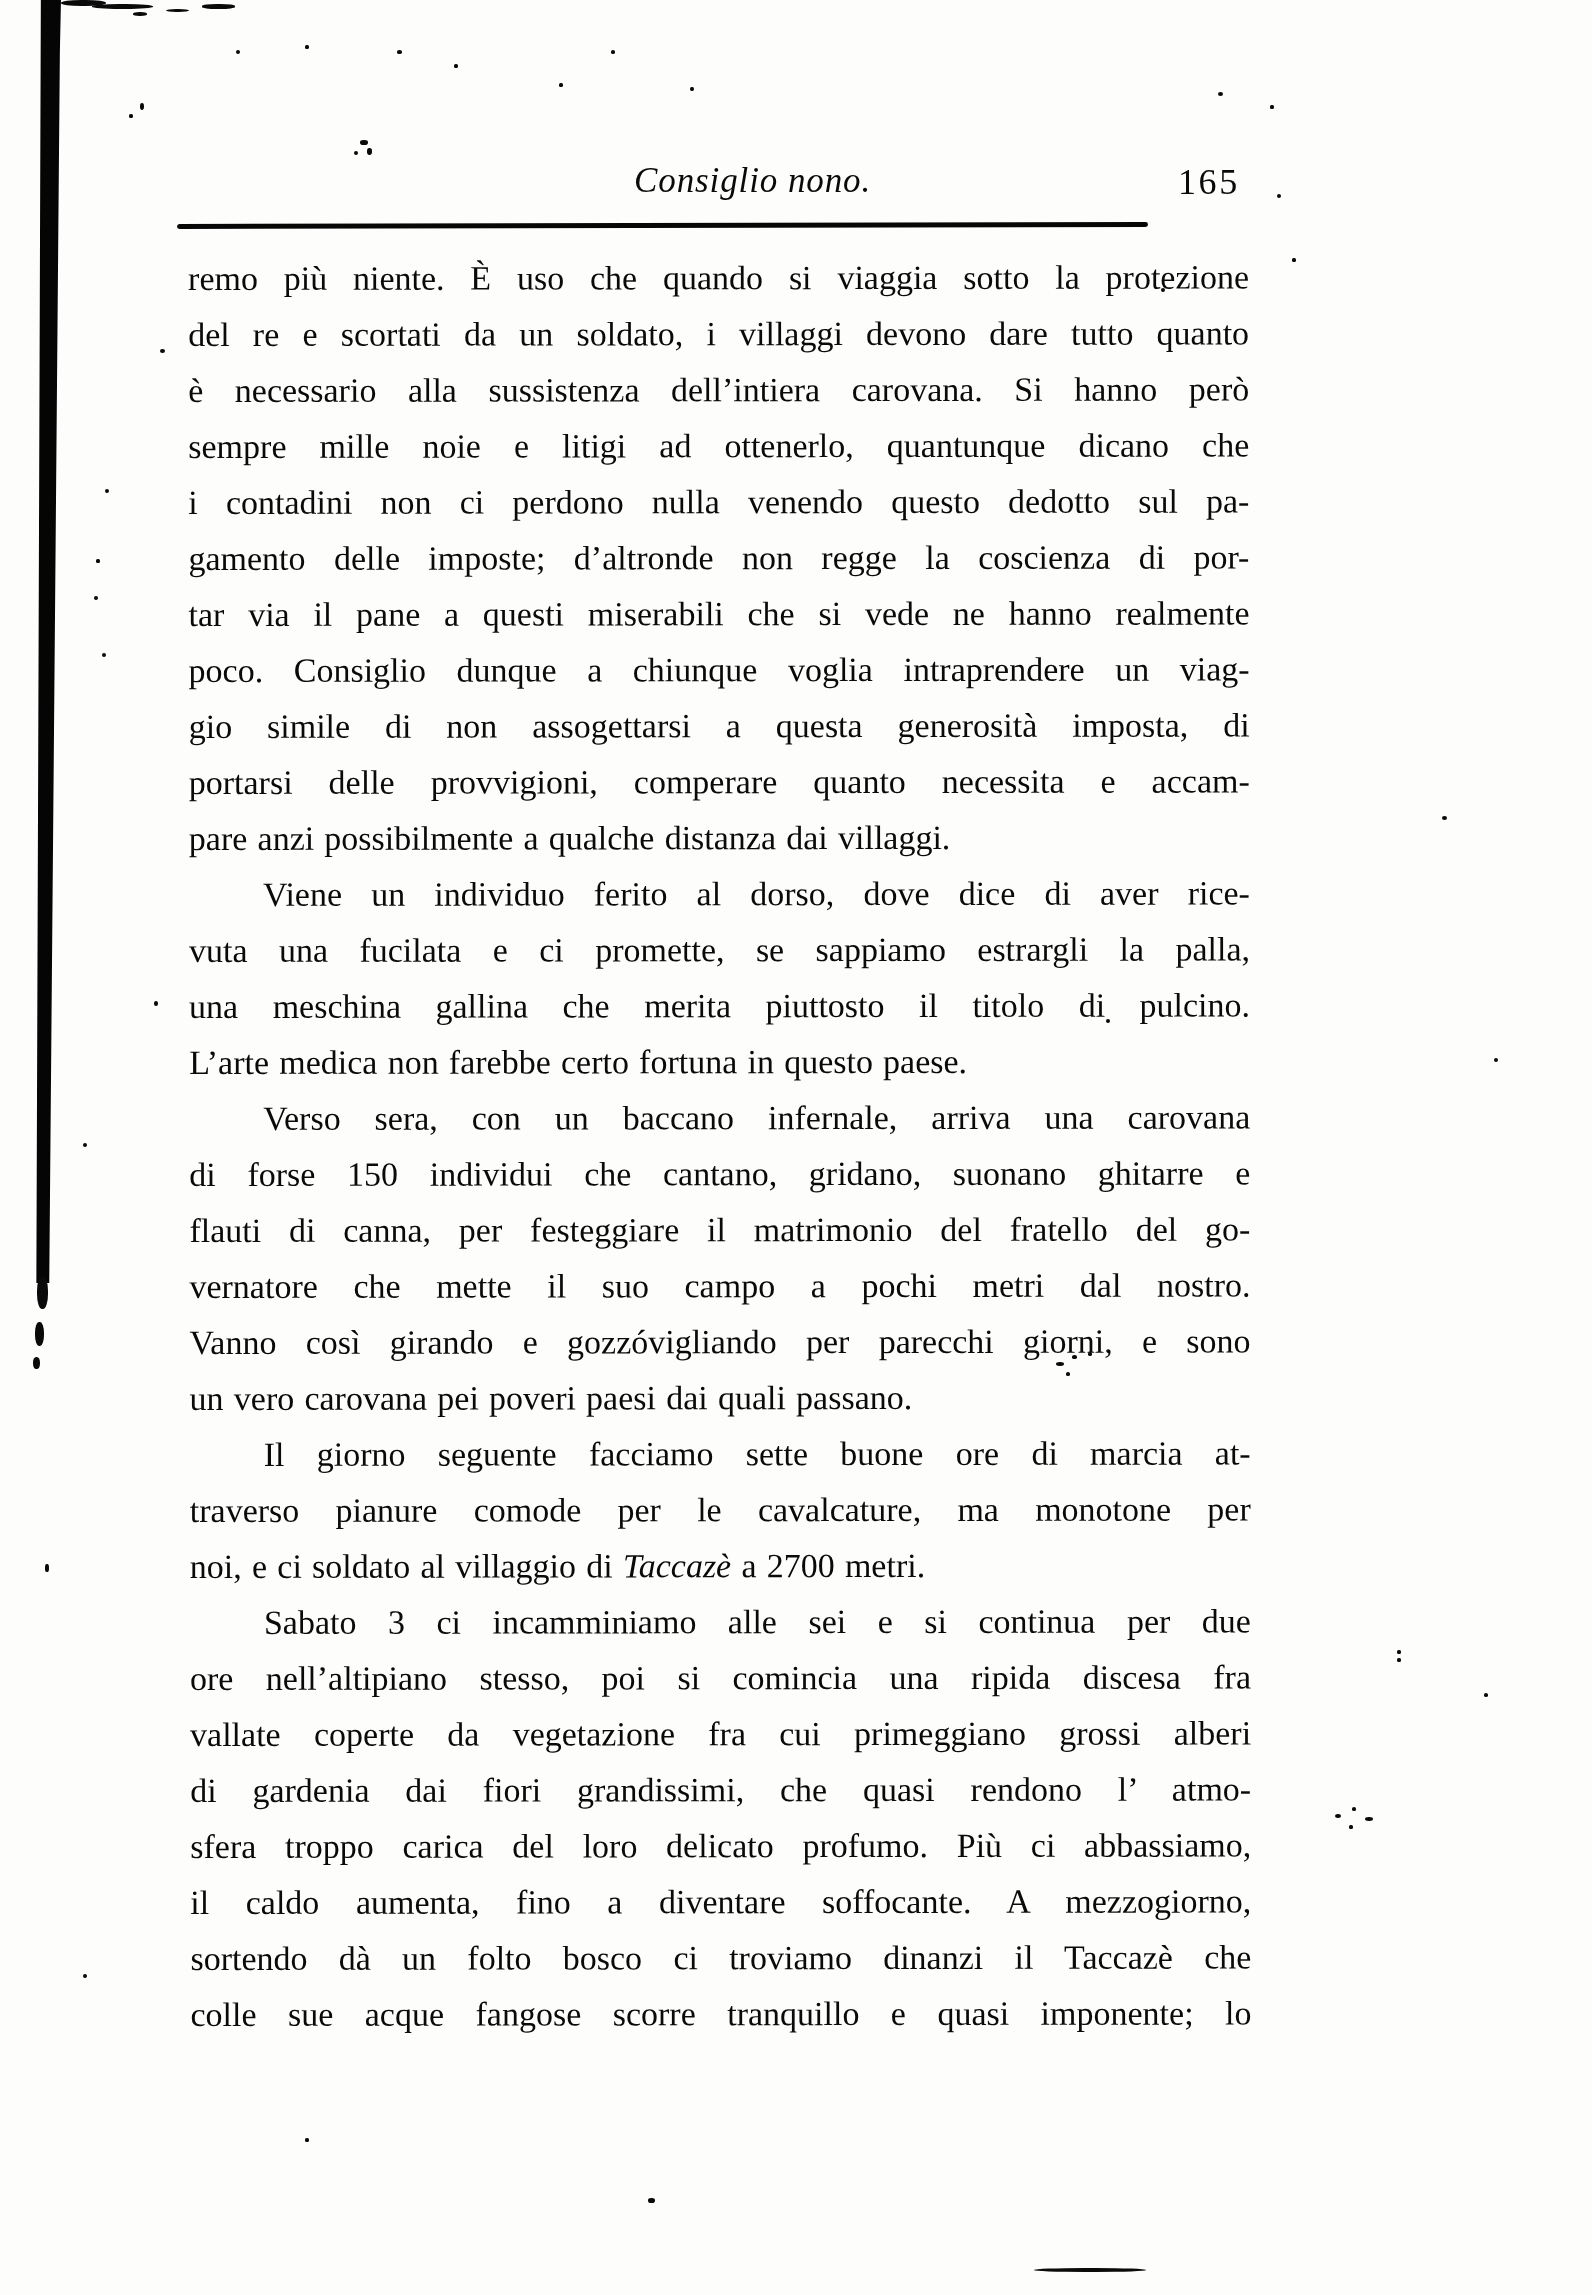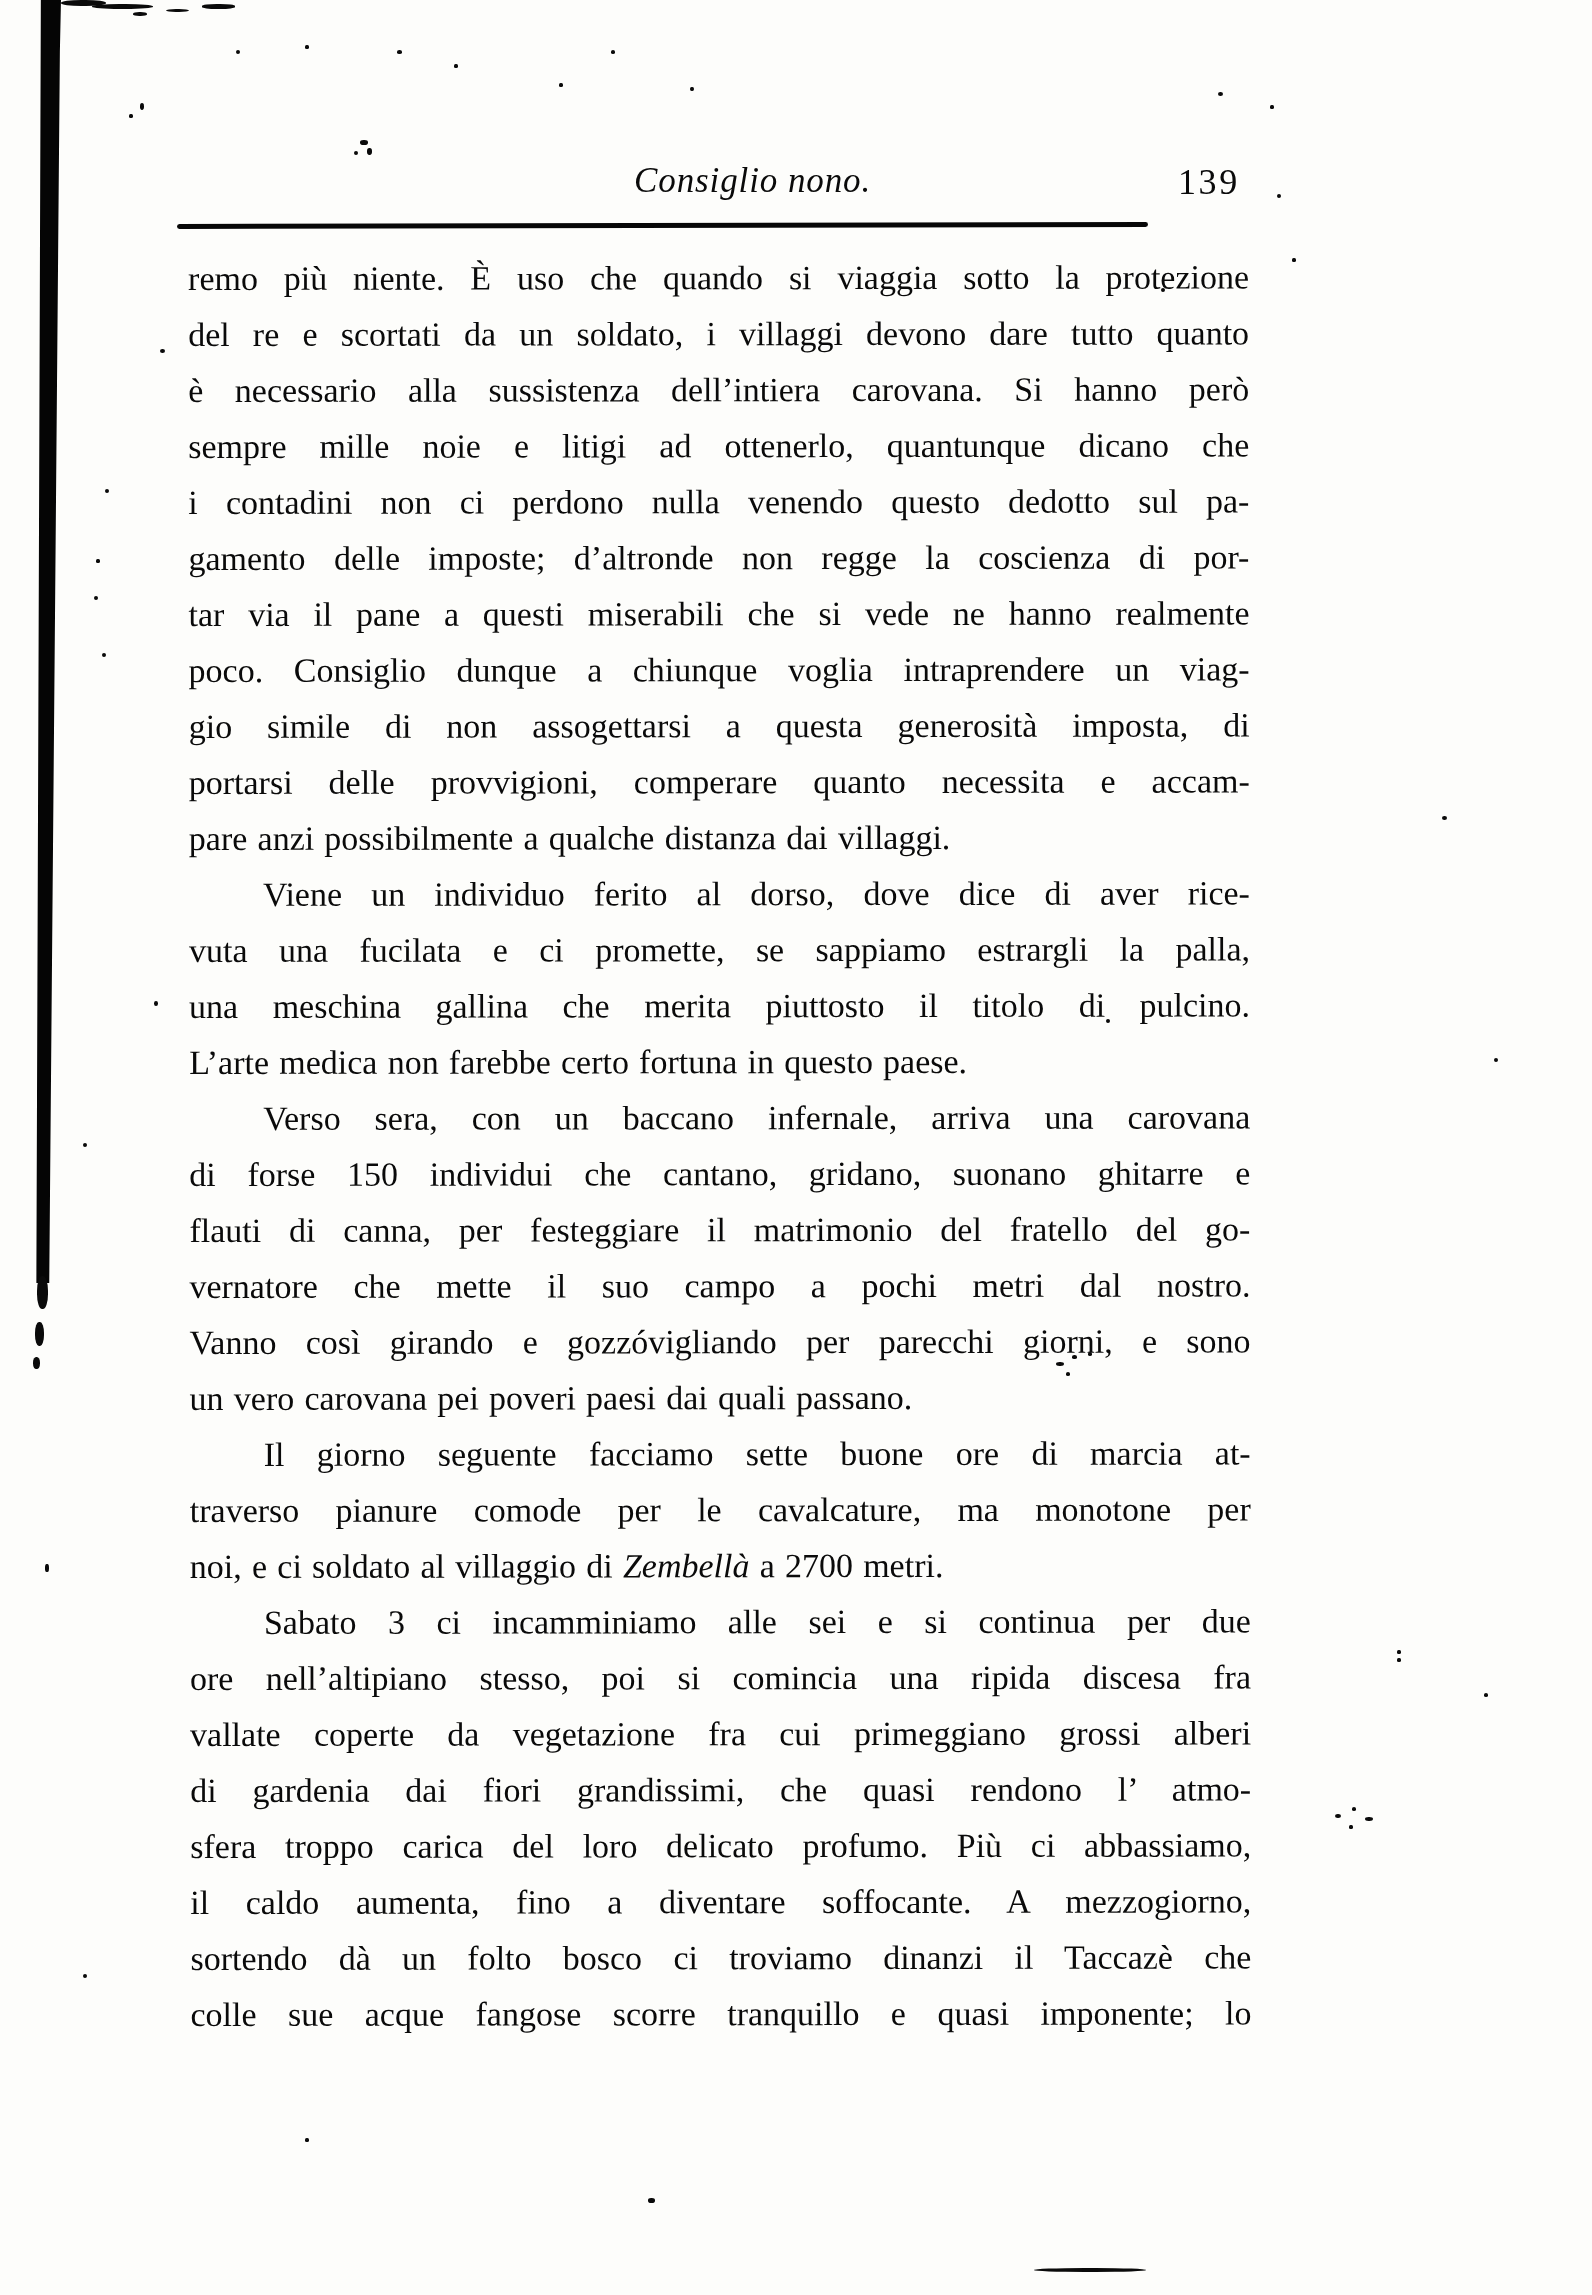--- a/index.html
+++ b/index.html
@@ -85,21 +85,21 @@
 </style>
 </head>
 <body>
 
 <div class="page">
 
   <div class="binding-bar"></div>
 
   <div class="header-title">Consiglio nono.</div>
 
-  <div class="page-number">139</div>
+  <div class="page-number">165</div>
 
   <div class="header-rule"></div>
 
   <div class="text-block">
       <div>
         <div class="text-line"><span>remo più niente. È uso che quando si viaggia sotto la protezione</span></div>
         <div class="text-line"><span>del re e scortati da un soldato, i villaggi devono dare tutto quanto</span></div>
         <div class="text-line"><span>è necessario alla sussistenza dell’intiera carovana. Si hanno però</span></div>
         <div class="text-line"><span>sempre mille noie e litigi ad ottenerlo, quantunque dicano che</span></div>
         <div class="text-line"><span>i contadini non ci perdono nulla venendo questo dedotto sul pa-</span></div>
@@ -120,21 +120,21 @@
         <div class="text-line indent"><span>Verso sera, con un baccano infernale, arriva una carovana</span></div>
         <div class="text-line"><span>di forse 150 individui che cantano, gridano, suonano ghitarre e</span></div>
         <div class="text-line"><span>flauti di canna, per festeggiare il matrimonio del fratello del go-</span></div>
         <div class="text-line"><span>vernatore che mette il suo campo a pochi metri dal nostro.</span></div>
         <div class="text-line"><span>Vanno così girando e gozzóvigliando per parecchi giorni, e sono</span></div>
         <div class="text-line no-just"><span>un vero carovana pei poveri paesi dai quali passano.</span></div>
       </div>
       <div>
         <div class="text-line indent"><span>Il giorno seguente facciamo sette buone ore di marcia at-</span></div>
         <div class="text-line"><span>traverso pianure comode per le cavalcature, ma monotone per</span></div>
-        <div class="text-line no-just"><span>noi, e ci soldato al villaggio di </span><i>Zembellà</i><span> a 2700 metri.</span></div>
+        <div class="text-line no-just"><span>noi, e ci soldato al villaggio di </span><i>Taccazè</i><span> a 2700 metri.</span></div>
       </div>
       <div>
         <div class="text-line indent"><span>Sabato 3 ci incamminiamo alle sei e si continua per due</span></div>
         <div class="text-line"><span>ore nell’altipiano stesso, poi si comincia una ripida discesa fra</span></div>
         <div class="text-line"><span>vallate coperte da vegetazione fra cui primeggiano grossi alberi</span></div>
         <div class="text-line"><span>di gardenia dai fiori grandissimi, che quasi rendono l’ atmo-</span></div>
         <div class="text-line"><span>sfera troppo carica del loro delicato profumo. Più ci abbassiamo,</span></div>
         <div class="text-line"><span>il caldo aumenta, fino a diventare soffocante. A mezzogiorno,</span></div>
         <div class="text-line"><span>sortendo dà un folto bosco ci troviamo dinanzi il Taccazè che</span></div>
         <div class="text-line"><span>colle sue acque fangose scorre tranquillo e quasi imponente; lo</span></div>

